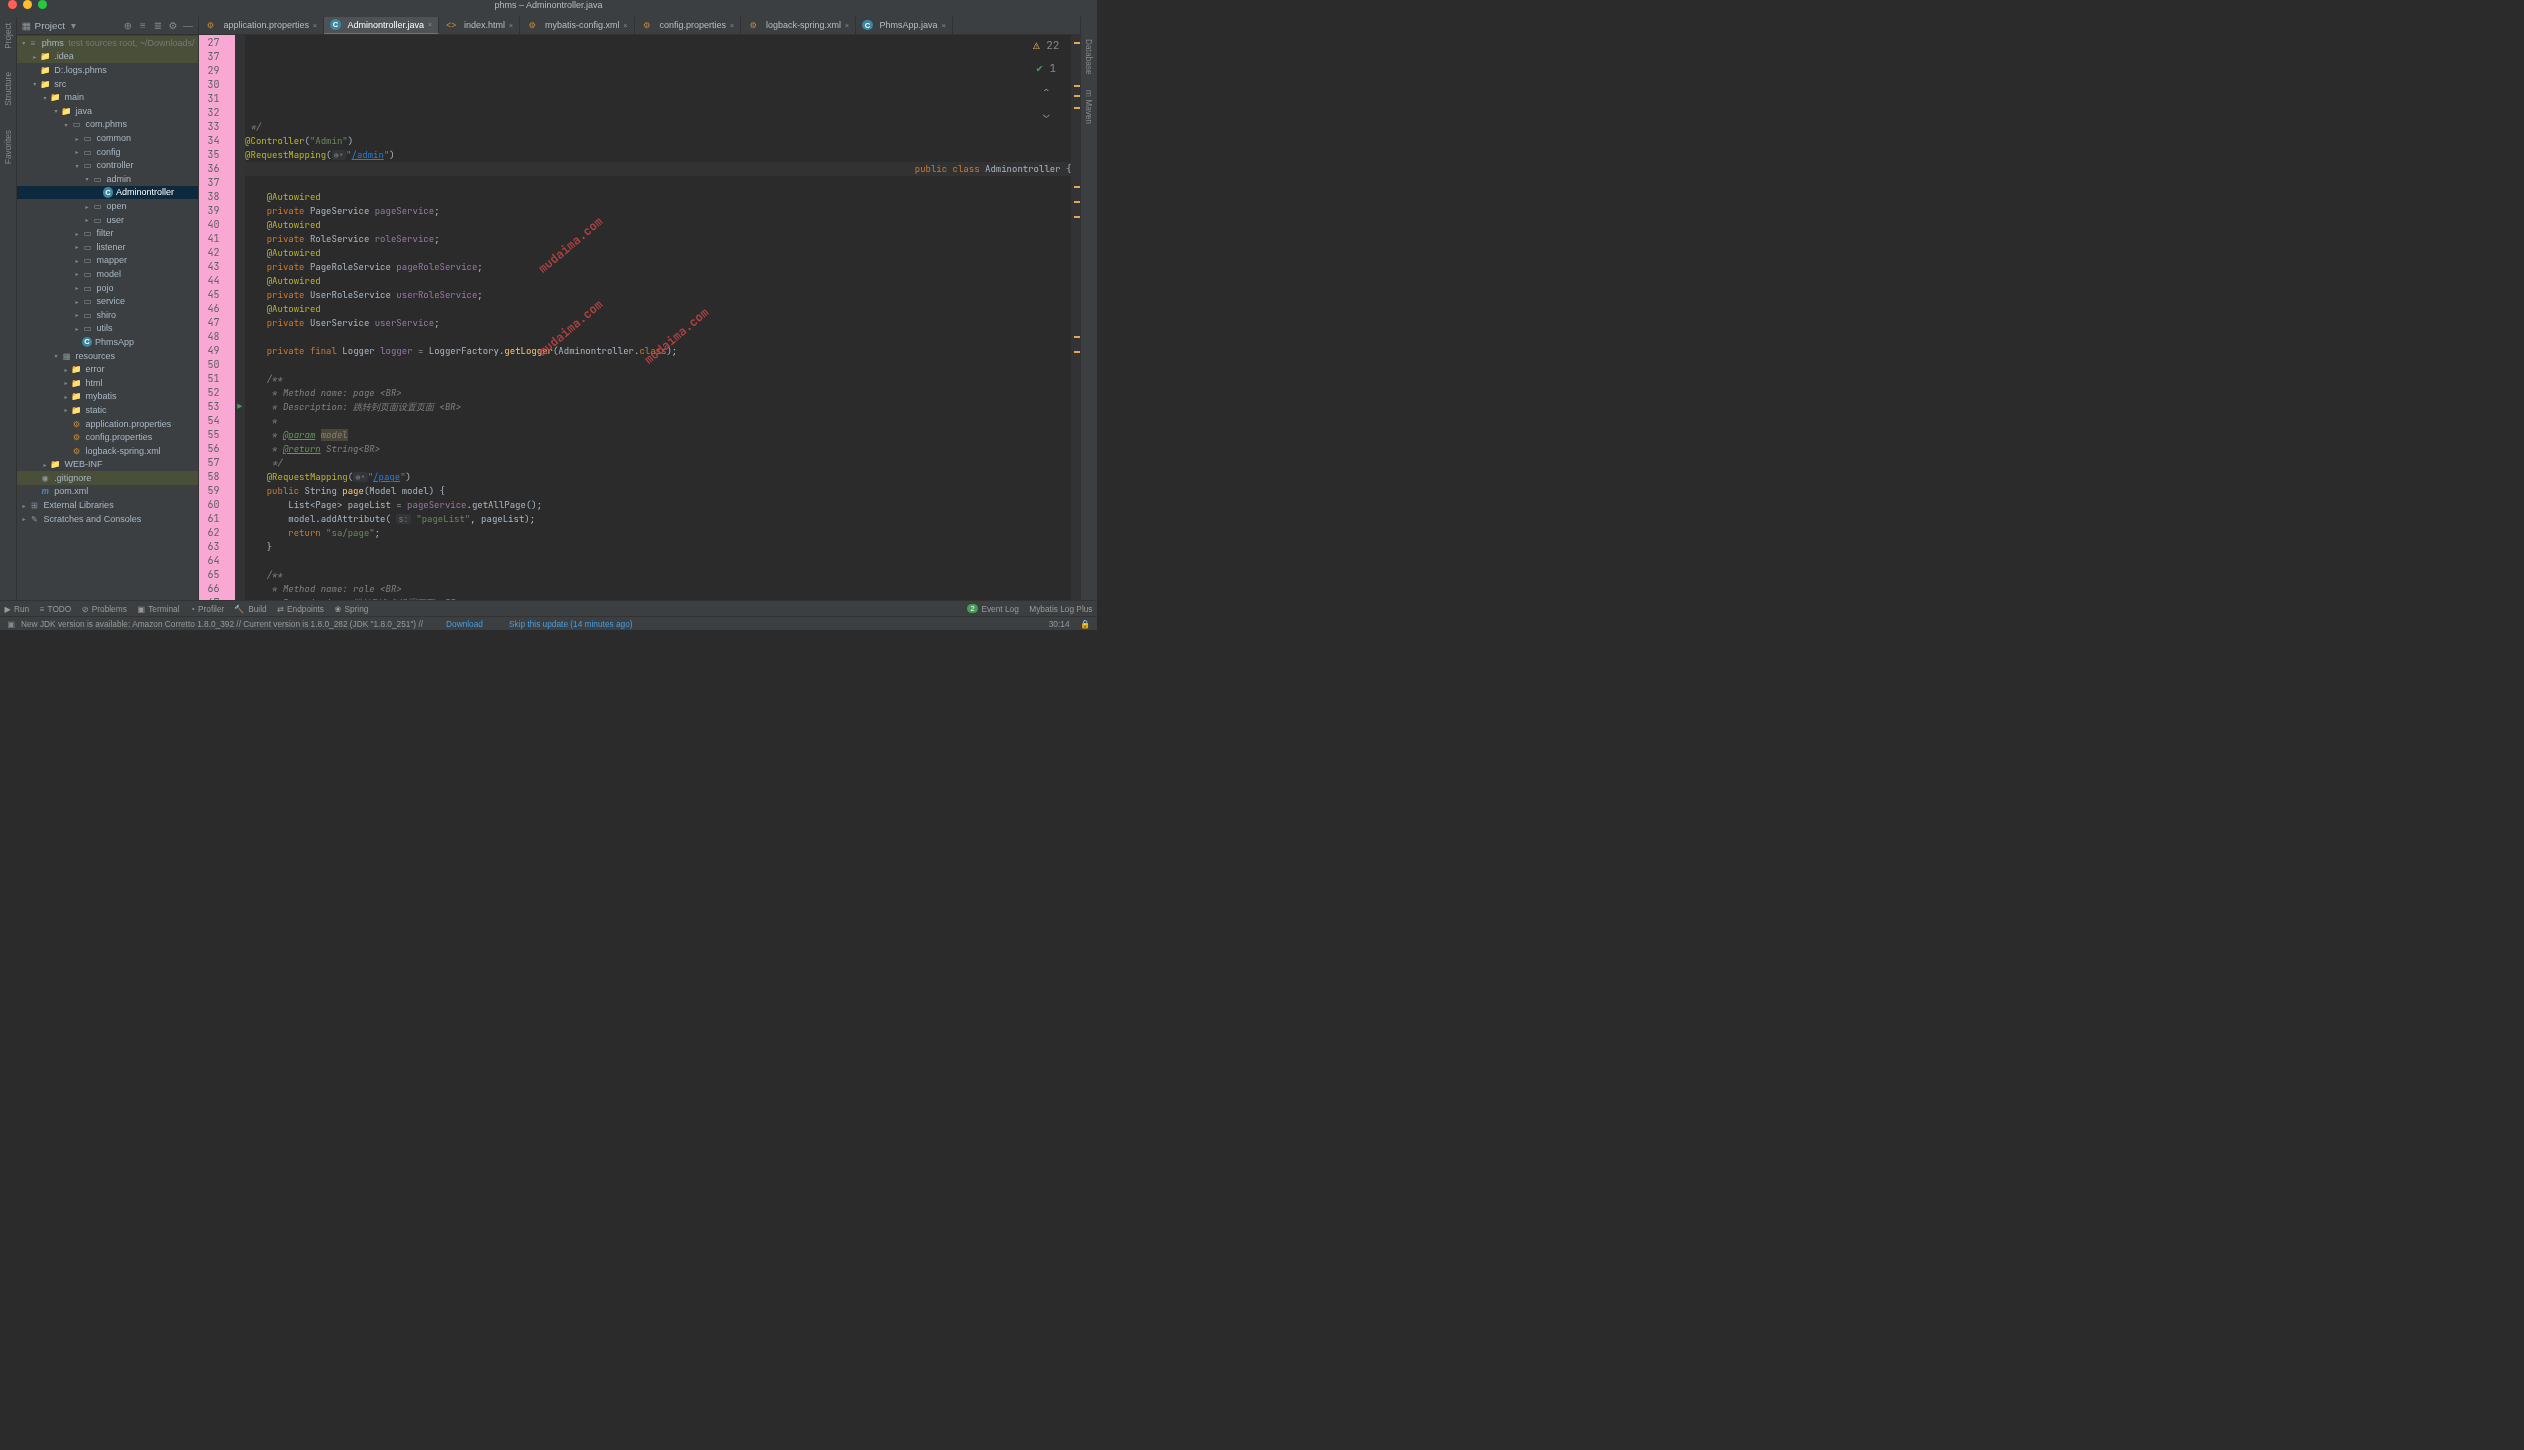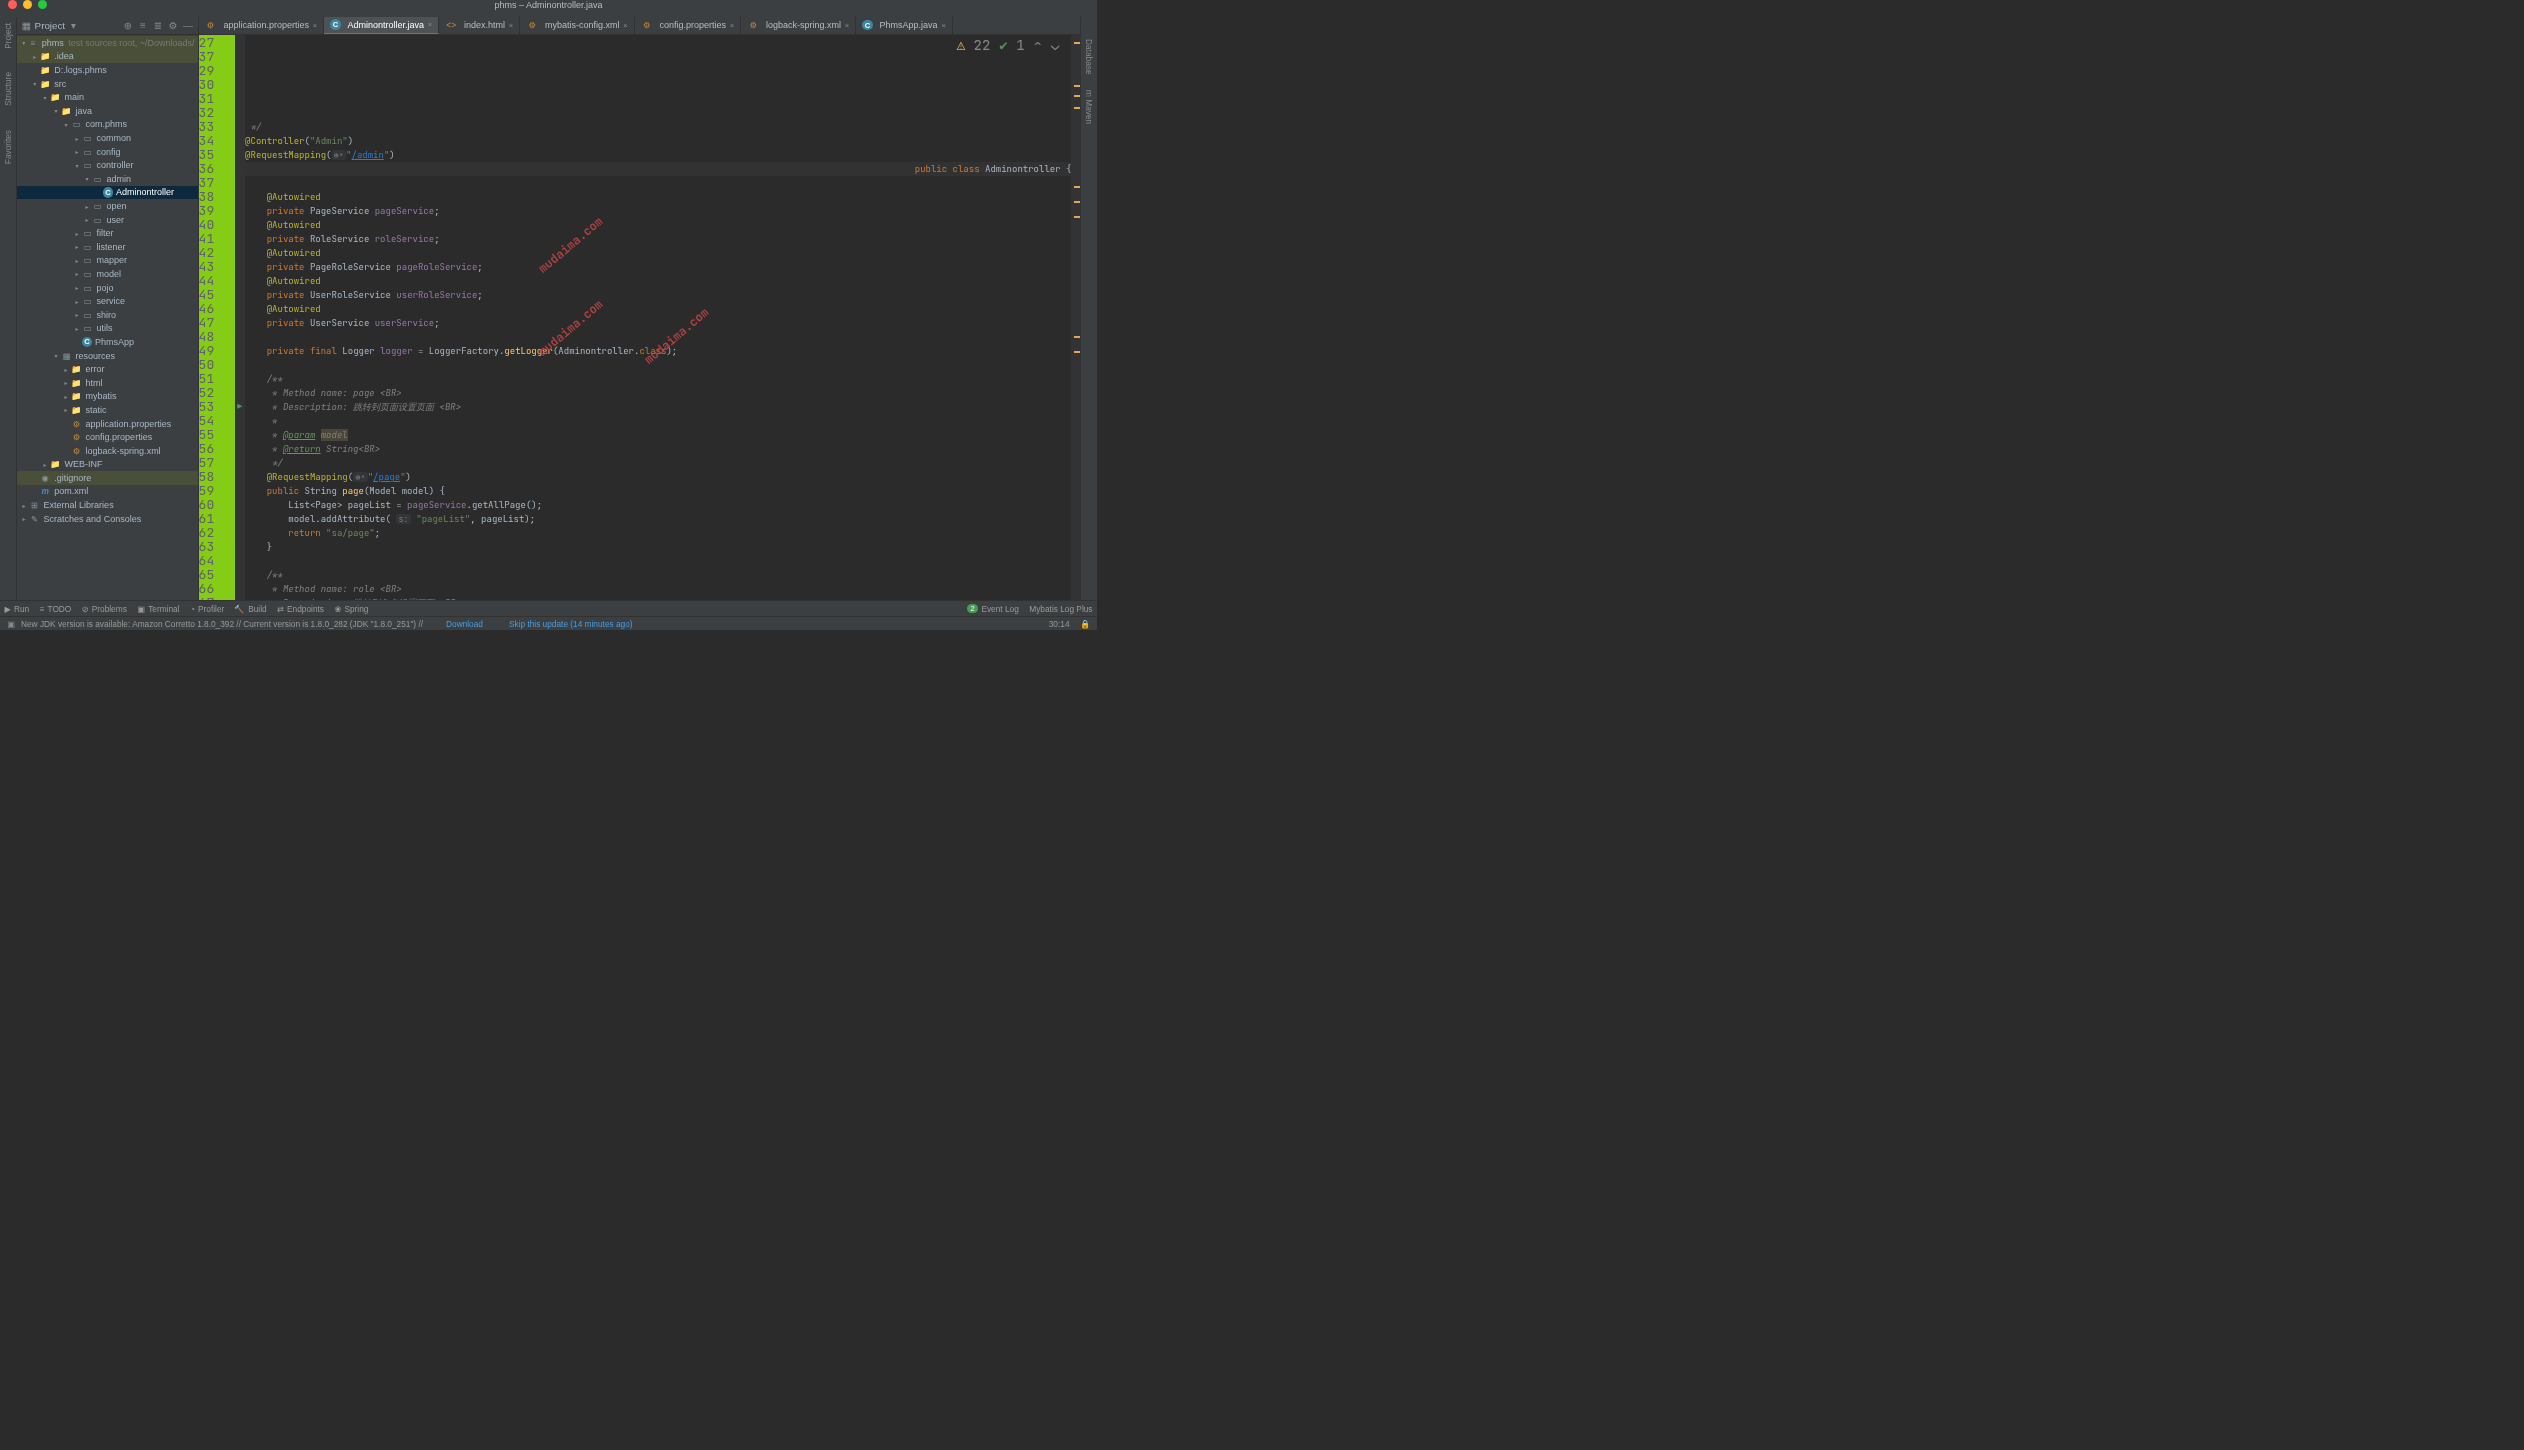--- a/index.html
+++ b/index.html
@@ -192,25 +192,25 @@
   font-size: 7.5px;
 }
 .editor-body {
   flex: 1;
   display: flex;
   position: relative;
   overflow: hidden;
 }
 .gutter {
   width: 36px;
-  background: #84cc16;
-  text-align: left;
+  background: #f9a8d4;
+  text-align: center;
   padding-right: 6px;
   font-family: "JetBrains Mono", Menlo, monospace;
-  font-size: 13px;
+  font-size: 10px;
   color: #606366;
   line-height: 14px;
   padding-top: 1.5px;
 }
 .gutter-extra {
   width: 10.5px;
   background: #313335;
 }
 .code {
   flex: 1;
@@ -234,23 +234,24 @@
 .paramhint { color: #787878; background: #333638; border-radius: 2.3px; padding: 0 2.3px; font-style: normal; font-size: 8.3px; }
 .link { color: #287bde; text-decoration: underline; }
 .boxed { background: #4c4638; }
 .inspection-bar {
   position: absolute;
   top: 3px;
   right: 12px;
   display: flex;
   gap: 9px;
   align-items: center;
-  font-size: 14px;
+  font-size: 11px;
   color: #888;
   z-index: 5;
+  flex-direction: column;
 }
 .warn-icon { color: #e2a74f; }
 .ok-icon { color: #499c54; }
 .error-stripe {
   width: 9px;
   background: #313335;
   position: relative;
 }
 .stripe-mark {
   position: absolute;

